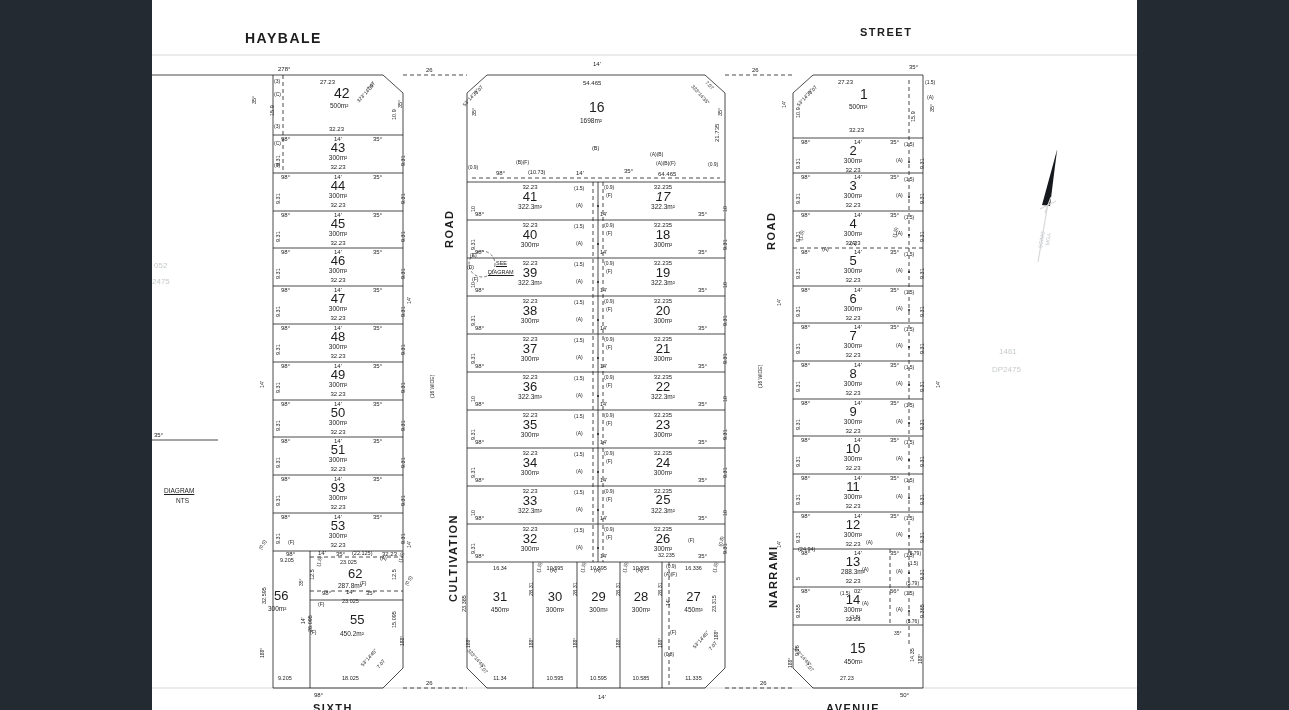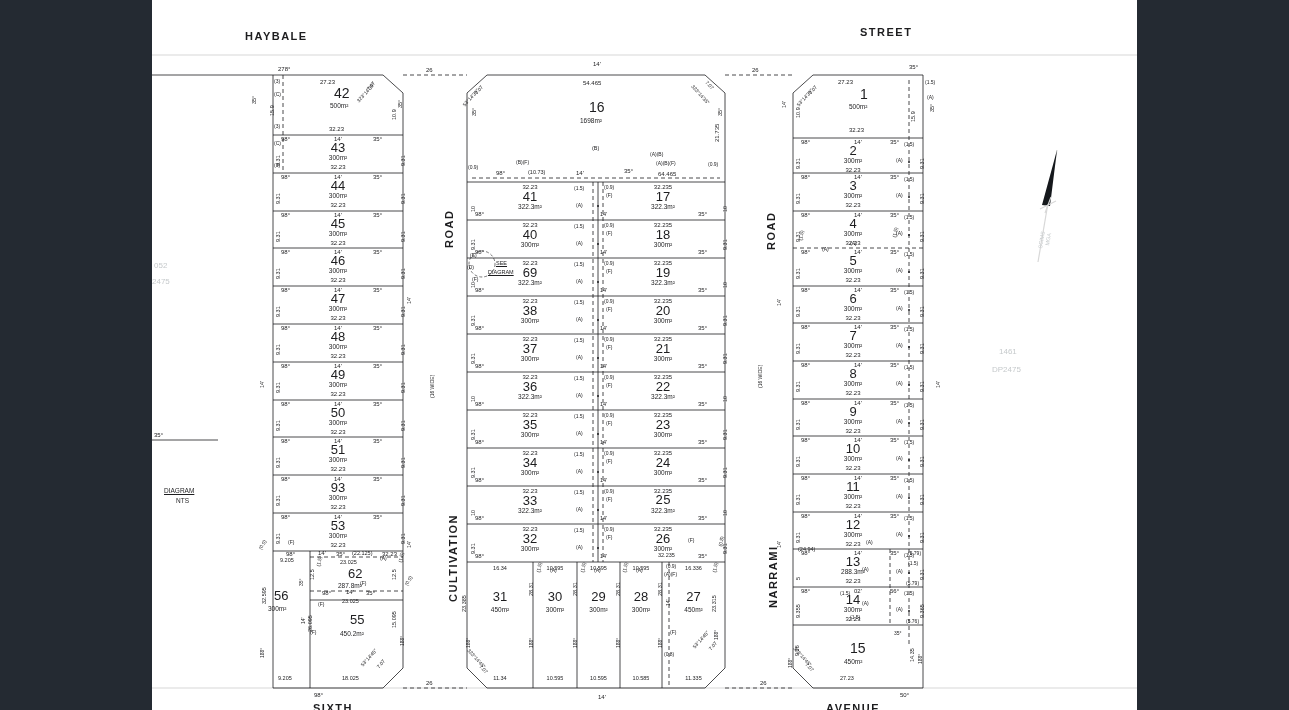--- a/index.html
+++ b/index.html
@@ -330,21 +330,21 @@
         <span class="lbl" style="left: 644px; top: 618px; font-size: 5.5px; transform: rotate(-90deg);">9.355</span>
         <span class="lbl" style="left: 768px; top: 618px; font-size: 5.5px; transform: rotate(-90deg);">9.365</span>
         <span class="lbl" style="left: 752px; top: 591px; font-size: 5px;">(1.5)</span>
         <span class="lbl" style="left: 744px; top: 607px; font-size: 5px;">(A)</span>
         <span class="lbl center" style="left: 315px; top: 184px; font-size: 6px; width: 126px;">32.23</span>
         <span class="lbl center" style="left: 315px; top: 190px; font-size: 13px; width: 126px;">41</span>
         <span class="lbl center" style="left: 315px; top: 204px; font-size: 6.5px; width: 126px;">322.3m²</span>
         <span class="lbl" style="left: 323px; top: 211px; font-size: 6px;">98°</span>
         <span class="lbl" style="left: 319px; top: 212px; font-size: 5.5px; transform: rotate(-90deg);">10</span>
         <span class="lbl center" style="left: 452px; top: 184px; font-size: 6px; width: 118px;">32.235</span>
-        <span class="lbl center" style="left: 452px; top: 190px; font-size: 13px; width: 118px;">17</span>
+        <span class="lbl center" style="left: 452px; top: 190px; font-size: 13px; width: 118px; font-style: italic;">17</span>
         <span class="lbl center" style="left: 452px; top: 204px; font-size: 6.5px; width: 118px;">322.3m²</span>
         <span class="lbl" style="left: 546px; top: 211px; font-size: 6px;">35°</span>
         <span class="lbl" style="left: 571px; top: 212px; font-size: 5.5px; transform: rotate(-90deg);">10</span>
         <span class="lbl" style="left: 422px; top: 186px; font-size: 5px;">(1.5)</span>
         <span class="lbl" style="left: 452px; top: 185px; font-size: 5px;">(0.9)</span>
         <span class="lbl" style="left: 454px; top: 193px; font-size: 5px;">(F)</span>
         <span class="lbl" style="left: 424px; top: 203px; font-size: 5px;">(A)</span>
         <span class="lbl" style="left: 448px; top: 212px; font-size: 5.5px;">14'</span>
         <span class="lbl center" style="left: 315px; top: 222px; font-size: 6px; width: 126px;">32.23</span>
         <span class="lbl center" style="left: 315px; top: 228px; font-size: 13px; width: 126px;">40</span>
@@ -355,21 +355,21 @@
         <span class="lbl center" style="left: 452px; top: 228px; font-size: 13px; width: 118px;">18</span>
         <span class="lbl center" style="left: 452px; top: 242px; font-size: 6.5px; width: 118px;">300m²</span>
         <span class="lbl" style="left: 546px; top: 249px; font-size: 6px;">35°</span>
         <span class="lbl" style="left: 571px; top: 250px; font-size: 5.5px; transform: rotate(-90deg);">9.31</span>
         <span class="lbl" style="left: 422px; top: 224px; font-size: 5px;">(1.5)</span>
         <span class="lbl" style="left: 452px; top: 223px; font-size: 5px;">(0.9)</span>
         <span class="lbl" style="left: 454px; top: 231px; font-size: 5px;">(F)</span>
         <span class="lbl" style="left: 424px; top: 241px; font-size: 5px;">(A)</span>
         <span class="lbl" style="left: 448px; top: 250px; font-size: 5.5px;">14'</span>
         <span class="lbl center" style="left: 315px; top: 260px; font-size: 6px; width: 126px;">32.23</span>
-        <span class="lbl center" style="left: 315px; top: 266px; font-size: 13px; width: 126px;">69</span>
+        <span class="lbl center" style="left: 315px; top: 266px; font-size: 13px; width: 126px;">39</span>
         <span class="lbl center" style="left: 315px; top: 280px; font-size: 6.5px; width: 126px;">322.3m²</span>
         <span class="lbl" style="left: 323px; top: 287px; font-size: 6px;">98°</span>
         <span class="lbl" style="left: 319px; top: 288px; font-size: 5.5px; transform: rotate(-90deg);">10</span>
         <span class="lbl center" style="left: 452px; top: 260px; font-size: 6px; width: 118px;">32.235</span>
         <span class="lbl center" style="left: 452px; top: 266px; font-size: 13px; width: 118px;">19</span>
         <span class="lbl center" style="left: 452px; top: 280px; font-size: 6.5px; width: 118px;">322.3m²</span>
         <span class="lbl" style="left: 546px; top: 287px; font-size: 6px;">35°</span>
         <span class="lbl" style="left: 571px; top: 288px; font-size: 5.5px; transform: rotate(-90deg);">10</span>
         <span class="lbl" style="left: 422px; top: 262px; font-size: 5px;">(1.5)</span>
         <span class="lbl" style="left: 452px; top: 261px; font-size: 5px;">(0.9)</span>
@@ -494,21 +494,21 @@
         <span class="lbl center" style="left: 425px; top: 607px; font-size: 6.5px; width: 43px;">300m²</span>
         <span class="lbl center" style="left: 425px; top: 676px; font-size: 5.5px; width: 43px;">10.595</span>
         <span class="lbl center" style="left: 468px; top: 566px; font-size: 5.5px; width: 42px;">10.595</span>
         <span class="lbl center" style="left: 468px; top: 590px; font-size: 13px; width: 42px;">28</span>
         <span class="lbl center" style="left: 468px; top: 607px; font-size: 6.5px; width: 42px;">300m²</span>
         <span class="lbl center" style="left: 468px; top: 676px; font-size: 5.5px; width: 42px;">10.585</span>
         <span class="lbl center" style="left: 510px; top: 566px; font-size: 5.5px; width: 63px;">16.336</span>
         <span class="lbl center" style="left: 510px; top: 590px; font-size: 13px; width: 63px;">27</span>
         <span class="lbl center" style="left: 510px; top: 607px; font-size: 6.5px; width: 63px;">450m²</span>
         <span class="lbl center" style="left: 510px; top: 676px; font-size: 5.5px; width: 63px;">11.335</span>
-        <span class="lbl" style="left: 93px; top: 31px; font-size: 11px; font-weight: 700; letter-spacing: 1.5px;">HAYBALE</span>
+        <span class="lbl" style="left: 93px; top: 31px; font-size: 14px; font-weight: 700; letter-spacing: 1.5px;">HAYBALE</span>
         <span class="lbl" style="left: 708px; top: 27px; font-size: 11px; font-weight: 700; letter-spacing: 1.5px;">STREET</span>
         <span class="lbl" style="left: 161px; top: 703px; font-size: 11px; font-weight: 700; letter-spacing: 1.5px;">SIXTH</span>
         <span class="lbl" style="left: 674px; top: 703px; font-size: 11px; font-weight: 700; letter-spacing: 1.5px;">AVENUE</span>
         <span class="lbl" style="left: 292px; top: 248px; font-size: 11px; font-weight: 700; letter-spacing: 1.5px; transform: rotate(-90deg);">ROAD</span>
         <span class="lbl" style="left: 614px; top: 250px; font-size: 11px; font-weight: 700; letter-spacing: 1.5px; transform: rotate(-90deg);">ROAD</span>
         <span class="lbl" style="left: 296px; top: 602px; font-size: 11px; font-weight: 700; letter-spacing: 1.5px; transform: rotate(-90deg);">CULTIVATION</span>
         <span class="lbl" style="left: 616px; top: 608px; font-size: 11px; font-weight: 700; letter-spacing: 1.5px; transform: rotate(-90deg);">NARRAMI</span>
         <span class="lbl" style="left: 278px; top: 398px; font-size: 5px; transform: rotate(-90deg);">(16 WIDE)</span>
         <span class="lbl" style="left: 606px; top: 388px; font-size: 5px; transform: rotate(-90deg);">(16 WIDE)</span>
         <span class="lbl" style="left: 126px; top: 66px; font-size: 6px;">278°</span>

